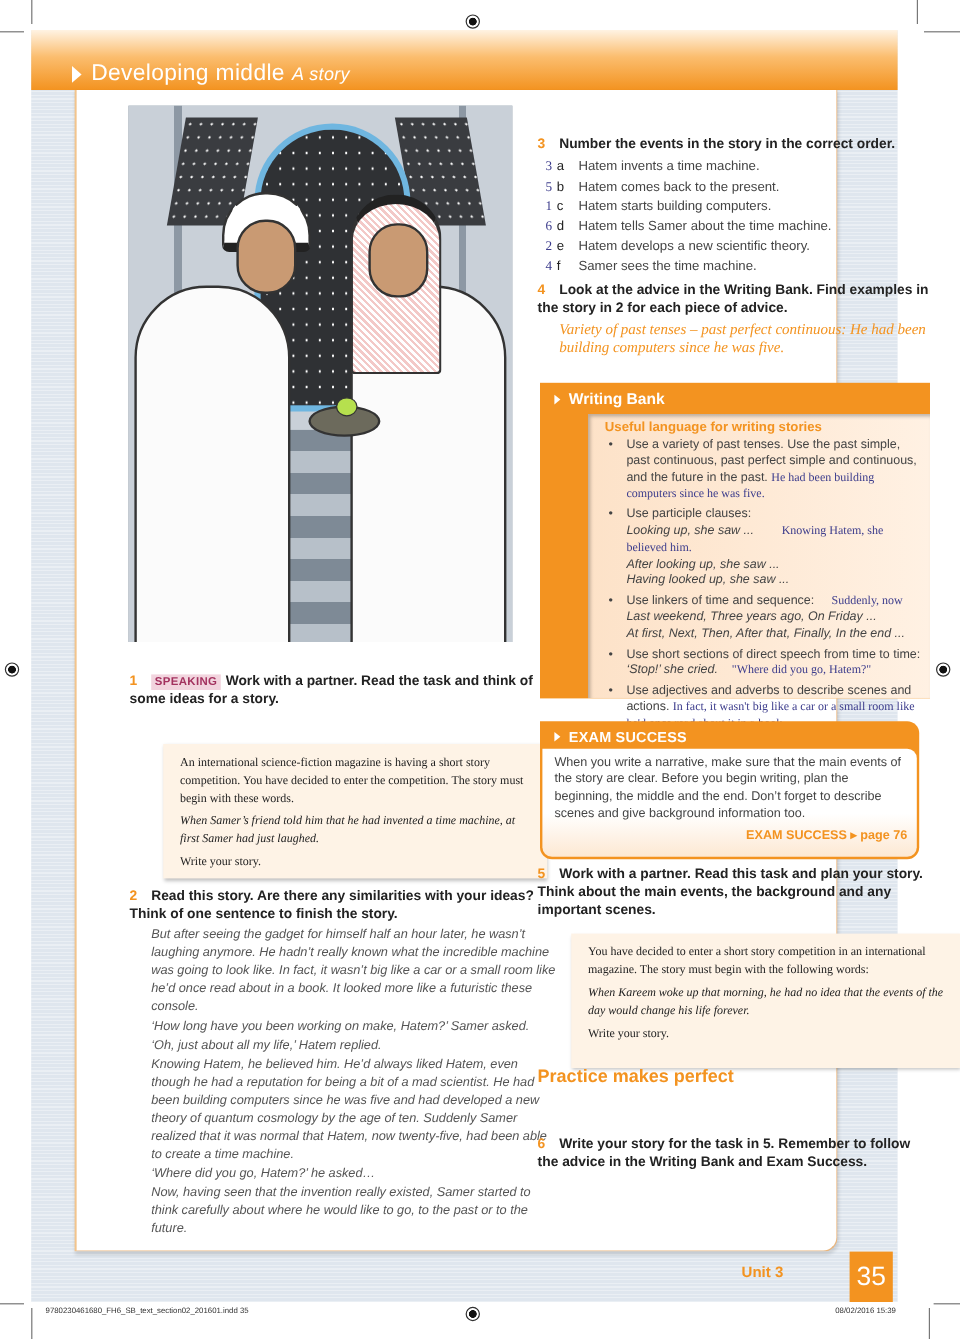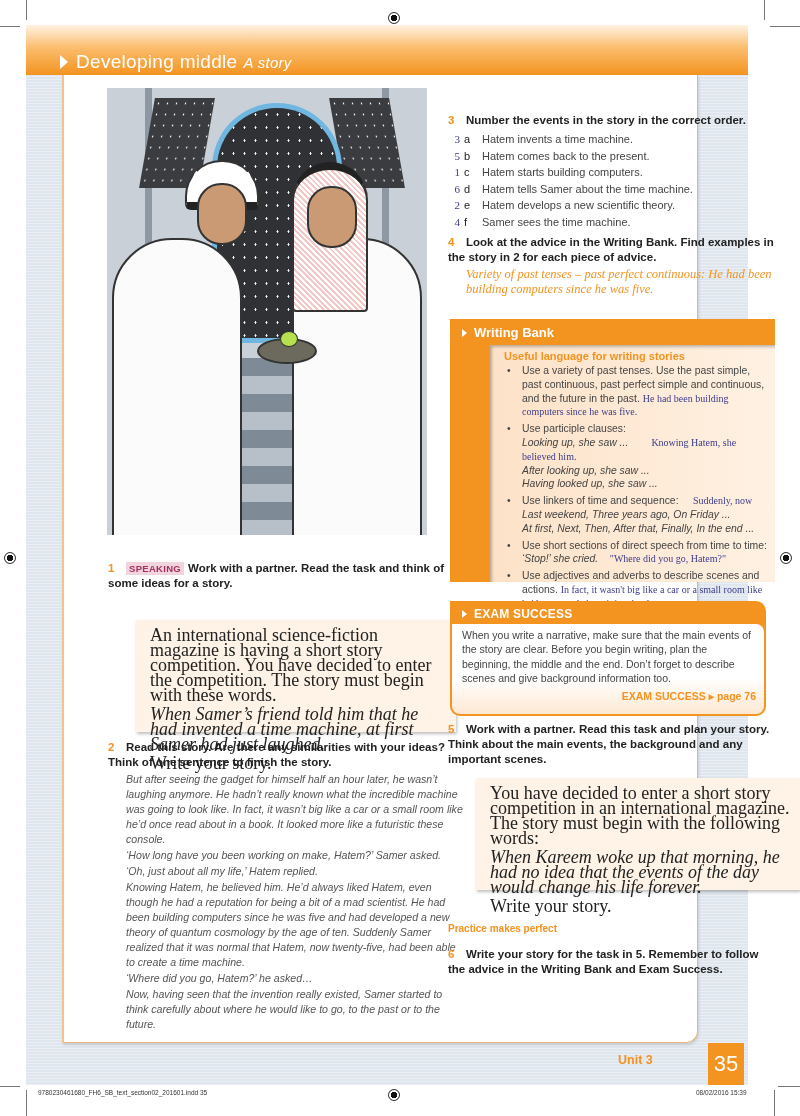--- a/index.html
+++ b/index.html
@@ -46,21 +46,21 @@
   .gadget { position: absolute; left: 150px; top: 250px; width: 60px; height: 26px; border-radius: 50%; background: #6c6a5c; border: 2px solid #333; }
   .gadget::after { content: ""; position: absolute; left: 21px; top: -9px; width: 16px; height: 14px; border-radius: 50%; background: #b6e04e; border: 1px solid #333; }
 
   
   .num { color: #f39320; font-weight: bold; display: inline-block; width: 18px; }
   .inst { font-weight: bold; font-size: 11.5px; line-height: 15px; color: #222; }
   .abs { position: absolute; }
 
   .ex1 { left: 44px; top: 486px; width: 360px; }
   .speaking { background: #f2d4de; color: #a3325f; font-size: 9.5px; font-weight: bold; padding: 1px 3px; margin-right: 4px; letter-spacing: 0.3px; }
-  .taskbox { position: absolute; background: #fef3e6; box-shadow: 1px 2px 3px rgba(0,0,0,0.25); font-family: "Liberation Serif", serif; font-size: 18px; line-height: 15px; color: #222; padding: 8px 10px 9px 14px; }
+  .taskbox { position: absolute; background: #fef3e6; box-shadow: 1px 2px 3px rgba(0,0,0,0.25); font-family: "Liberation Serif", serif; font-size: 10px; line-height: 15px; color: #222; padding: 8px 10px 9px 14px; }
   .taskbox .it { font-style: italic; margin-top: 4px; }
   .taskbox .ws { margin-top: 4px; }
   .tb1 { left: 72px; top: 545px; width: 320px; height: 112px; }
 
   .ex2 { left: 44px; top: 665px; width: 360px; }
   .story { position: absolute; left: 62px; top: 697px; width: 340px; font-style: italic; color: #555; font-size: 10.6px; line-height: 15px; }
   .story p { margin-bottom: 1px; }
 
   .ex3 { left: 384px; top: 38px; width: 330px; }
   .events { position: absolute; left: 384px; top: 56px; width: 320px; font-size: 11px; line-height: 16.6px; color: #444; }
@@ -82,21 +82,21 @@
   .note { color: #3c3c8c; font-family: "Liberation Serif", serif; font-size: 10px; }
 
   .exam { position: absolute; left: 386px; top: 526px; width: 316px; height: 115px; background: #f39320; border-radius: 0 10px 10px 10px; }
   .exam-head { color: #fff; font-weight: bold; font-size: 12px; padding: 4px 0 0 12px; display: flex; align-items: center; height: 21px; letter-spacing: 0.2px; }
   .exam-body { position: absolute; left: 2px; top: 23px; right: 2px; bottom: 2px; background: linear-gradient(180deg, #fff 60%, #fde8d2); border-radius: 0 8px 8px 8px; padding: 4px 8px 0 10px; font-size: 10.5px; line-height: 14.4px; color: #444; }
   .exam-link { text-align: right; color: #f39320; font-weight: bold; font-size: 10.5px; margin-top: 3px; }
 
   .ex5 { left: 384px; top: 647px; width: 330px; }
   .tb5 { left: 412px; top: 703px; width: 324px; height: 112px; }
 
-  .pmp { position: absolute; left: 384px; top: 848px; color: #f39320; font-weight: bold; font-size: 10px; }
+  .pmp { position: absolute; left: 384px; top: 814px; color: #f39320; font-weight: bold; font-size: 15px; }
   .ex6 { left: 384px; top: 872px; width: 330px; }
 
   .footer-unit { position: absolute; left: 592px; top: 1028px; color: #f39320; font-weight: bold; font-size: 12.5px; }
   .page-num { position: absolute; left: 682px; top: 1018px; width: 36px; height: 42px; background: #f39320; color: #fff; font-size: 22px; text-align: center; padding-top: 8px; }
 
   .slug { position: absolute; left: 38px; top: 1089px; font-size: 6.5px; color: #333; }
   .slug-date { position: absolute; left: 696px; top: 1089px; font-size: 6.5px; color: #333; }
 </style>
 </head>
 <body>

